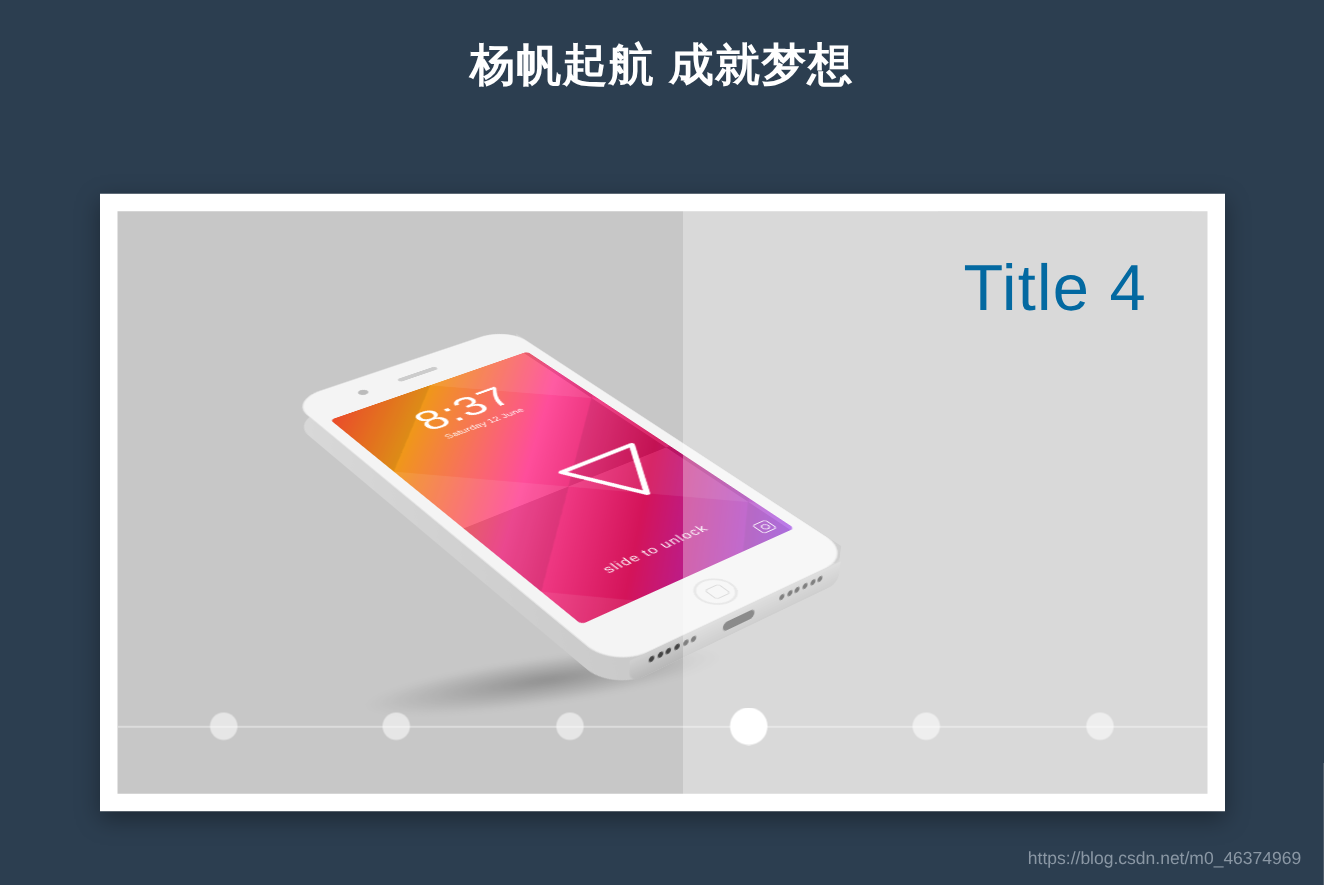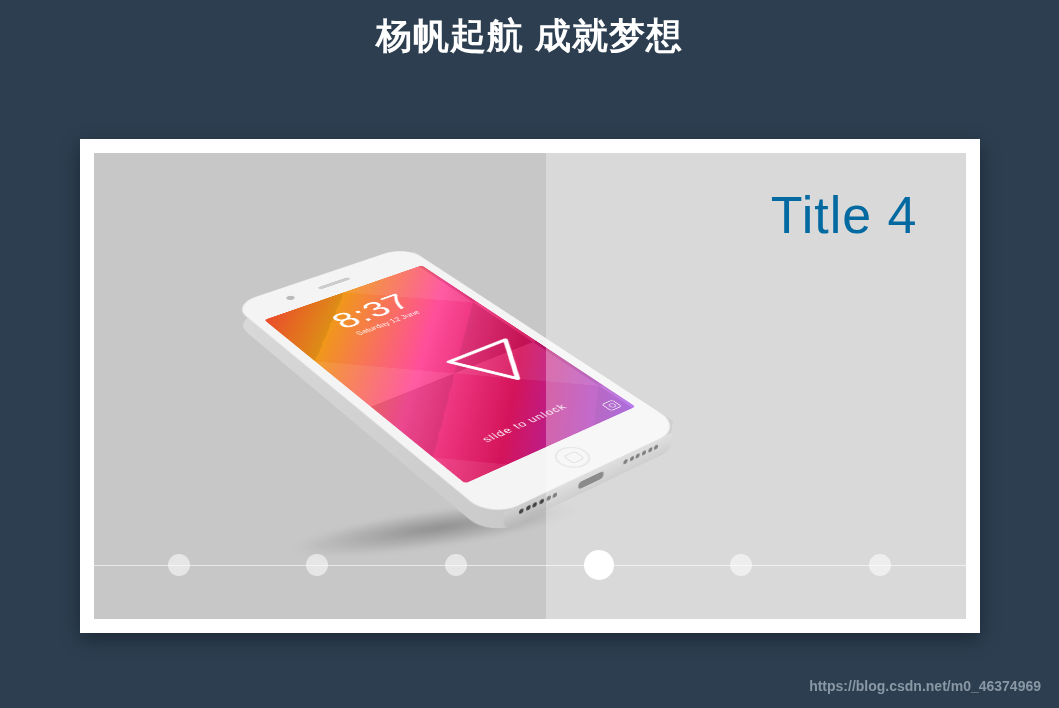--- a/index.html
+++ b/index.html
@@ -9,21 +9,21 @@
     background: #2c3e50;
     font-family: Arial, "Microsoft YaHei", sans-serif;
     position: relative;
     overflow: hidden;
   }
   .heading {
     color: #fff;
     font-size: 36px;
     font-weight: bold;
     text-align: center;
-    padding-top: 12px;
+    padding-top: 28px;
     letter-spacing: 1px;
   }
   .carousel-wrap {
     width: 900px;
     margin: 78px auto 0;
     background: #fff;
     padding: 14px;
     box-shadow: 0 6px 18px rgba(0,0,0,0.35);
   }
   .carousel {
@@ -180,21 +180,20 @@
     width:30px;height:30px;
     background:#fff;
   }
 
   .watermark{
     position:absolute;
     right:18px;bottom:14px;
     color:#8a97a4;
     font-size:14px;
     font-family:Arial,sans-serif;
-    font-weight:bold;
   }
 </style>
 </head>
 <body>
 
 <h1 class="heading">杨帆起航 成就梦想</h1>
 
 <div class="carousel-wrap">
   <div class="carousel">
 

